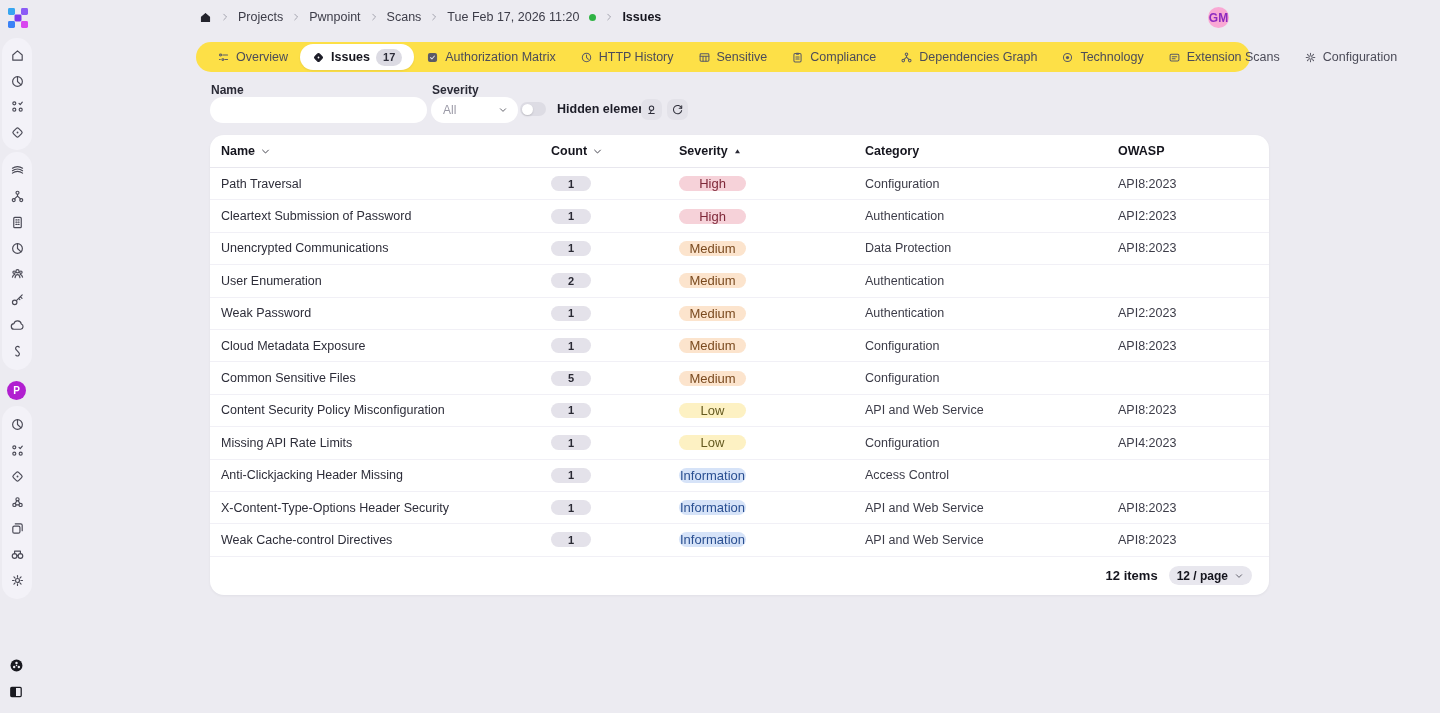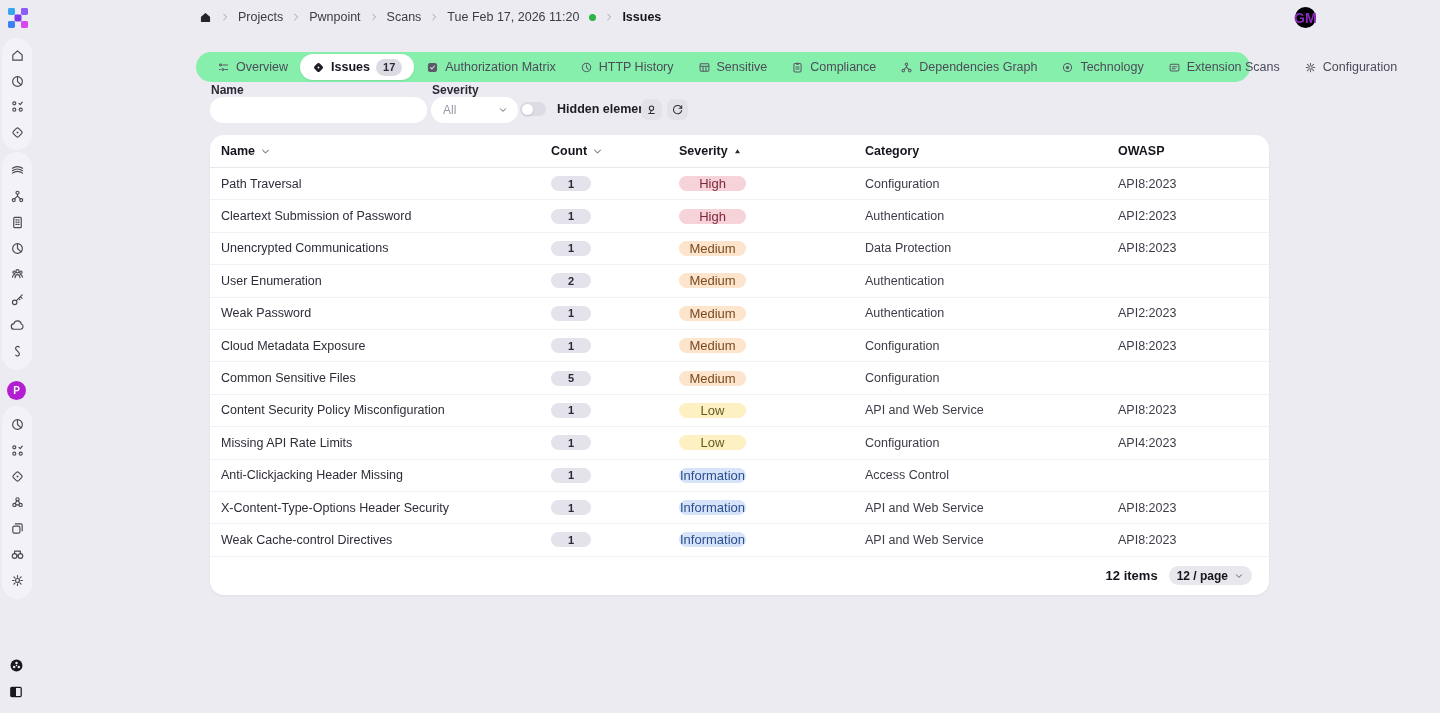--- a/index.html
+++ b/index.html
@@ -14,40 +14,40 @@
   .abs { position:absolute; }
 
   
   #logo { left:8px; top:8px; width:20px; height:20px; }
   #breadcrumb { left:199px; top:10px; display:flex; align-items:center; gap:8px; font-size:12.5px; color:#3c3c48; }
   #breadcrumb .crumb { cursor:default; white-space:nowrap; }
   #breadcrumb .crumb.last { font-weight:700; color:#15151e; }
   #breadcrumb .chev { display:flex; color:#8f8f9b; }
   #breadcrumb .dot { width:7px; height:7px; border-radius:50%; display:inline-block; margin-left:2px; }
   #breadcrumb .home { display:flex; color:#23232c; }
-  #avatar { left:1295px; top:7px; width:21px; height:21px; border-radius:50%;
-    background:#000000; color:#8d2abf; font-size:14px; font-weight:700;
+  #avatar { left:1208px; top:7px; width:21px; height:21px; border-radius:50%;
+    background:#f9a8d4; color:#8d2abf; font-size:12px; font-weight:700;
     display:flex; align-items:center; justify-content:center; letter-spacing:.2px; }
 
   
   .side-panel { left:2px; width:30px; background:#f3f2f8; border-radius:15px;
     display:flex; flex-direction:column; align-items:center; justify-content:space-evenly; }
   #side-group-1 { top:38px; height:112px; }
   #side-group-2 { top:152px; height:218px; }
   #side-group-3 { top:406px; height:193px; }
   .side-icon { display:flex; color:#4a4a56; }
   #project-avatar { left:7px; top:381px; width:19px; height:19px; border-radius:50%;
     background:#b11fd0; color:#fff; font-size:10px; font-weight:700;
     display:flex; align-items:center; justify-content:center; }
   .bottom-icon { display:flex; color:#191920; }
   #bottom-icon-1 { left:8px; top:657px; }
   #bottom-icon-2 { left:8px; top:684px; }
 
   
-  #tabbar { left:196px; top:52px; width:1054px; height:30px; background:#86efac;
+  #tabbar { left:196px; top:42px; width:1054px; height:30px; background:#fde047;
     border-radius:15px; display:flex; align-items:center; justify-content:space-between; padding:0 9px; }
   .tab { display:flex; align-items:center; gap:6px; font-size:12.5px; color:#4c4c59;
     padding:0 12px; height:26px; border-radius:13px; cursor:pointer; white-space:nowrap; }
   .tab .t-icon { display:flex; color:#5a5a66; }
   .tab.active { background:#fff; color:#15151e; font-weight:700; box-shadow:0 1px 2px rgba(20,20,40,.08); }
   .tab.active .t-icon { color:#1c1c26; }
   .tab-badge { background:#dcdbe3; border-radius:9px; min-width:26px; height:17px; padding:0 7px;
     font-size:11px; font-weight:600; color:#2c2c38; display:flex; align-items:center; justify-content:center; }
 
   

